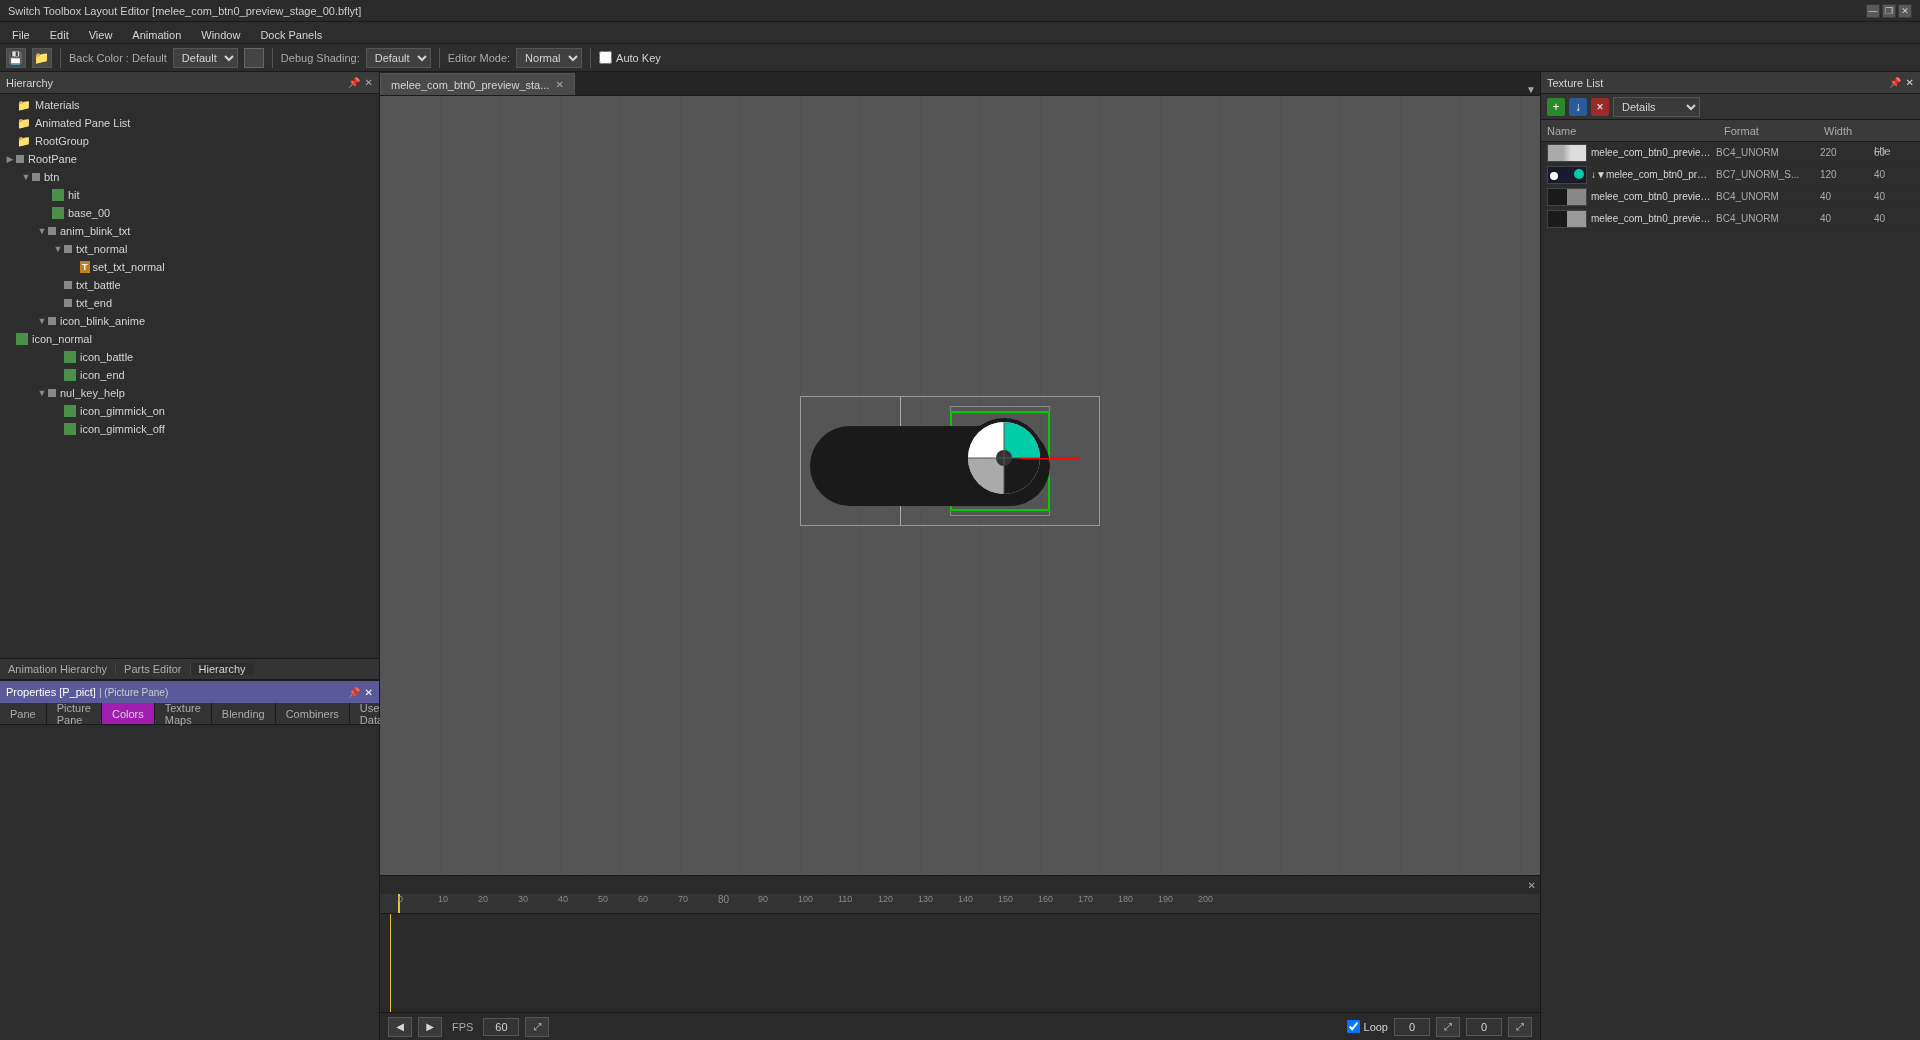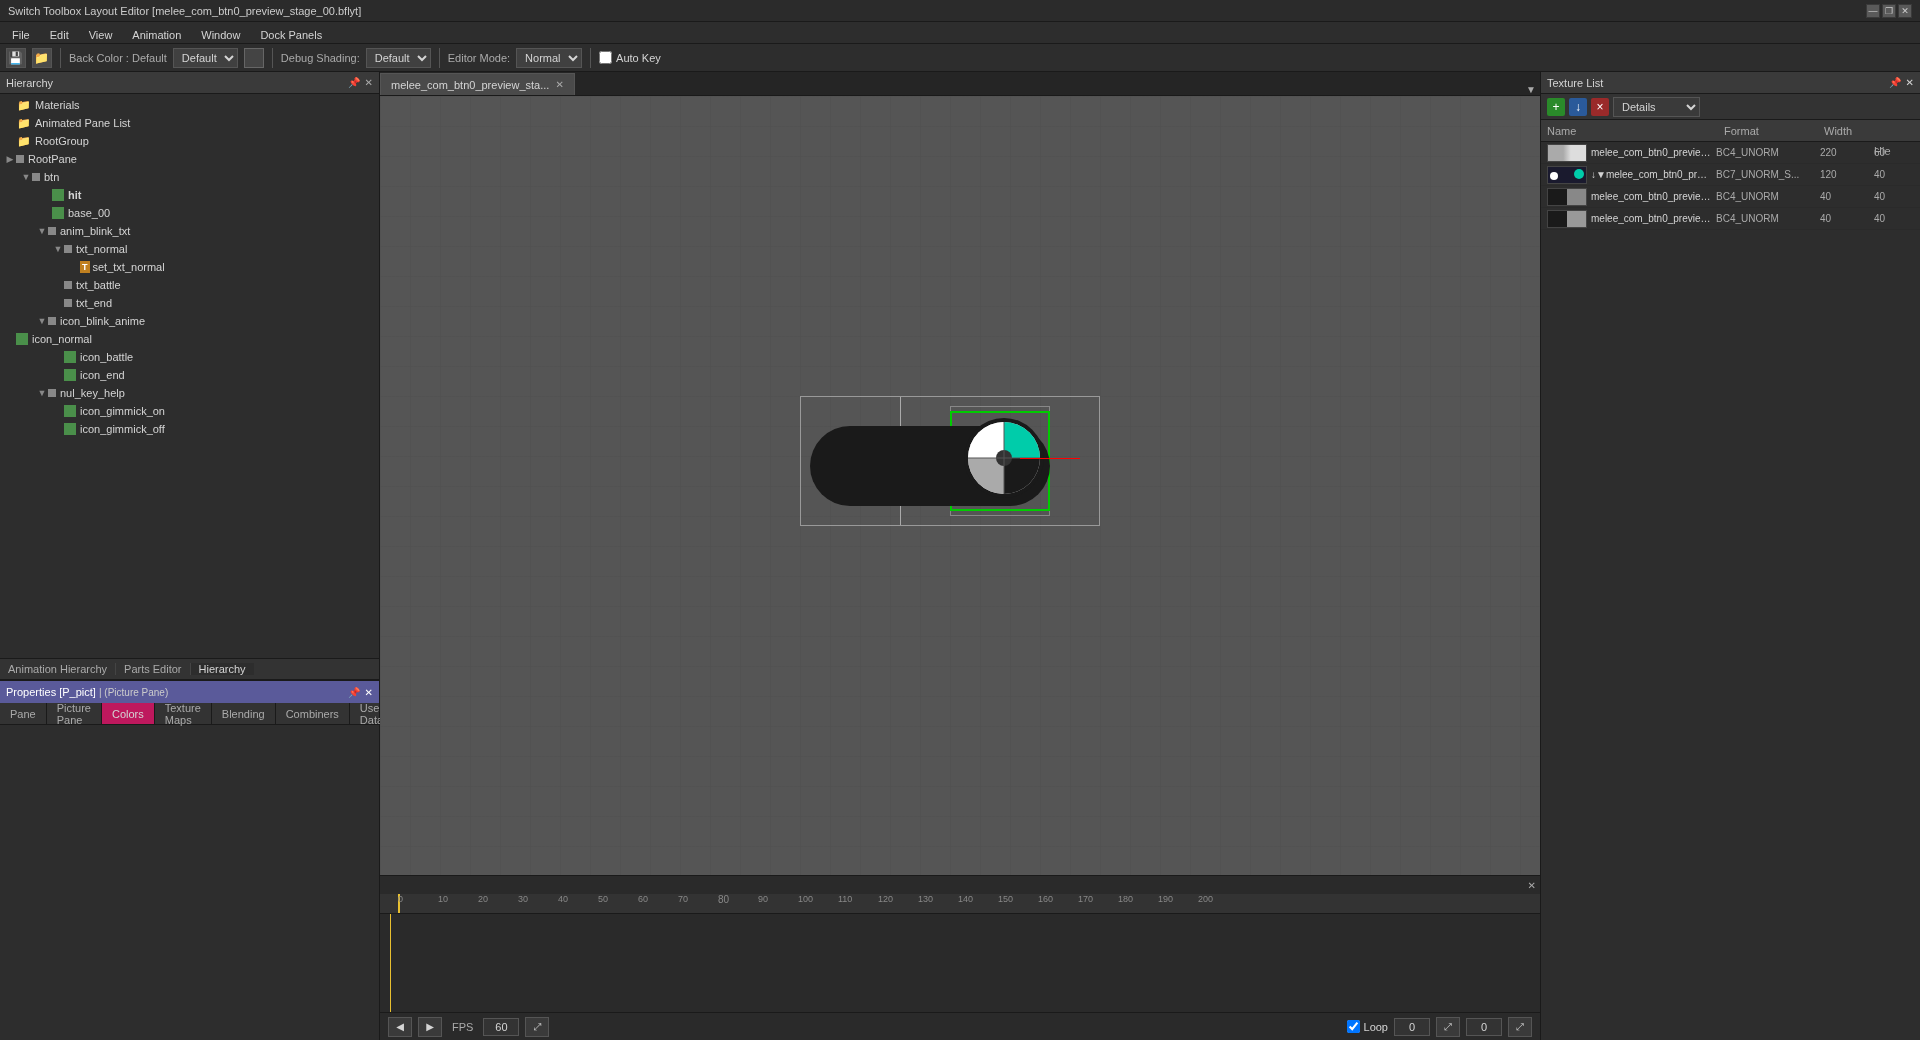--- a/index.html
+++ b/index.html
@@ -174,21 +174,21 @@
       height: 22px;
     }
     .props-tab {
       padding: 0 10px;
       display: flex; align-items: center;
       cursor: pointer;
       font-size: 11px;
       color: #aaa;
       border-right: 1px solid #1a1a1a;
     }
-    .props-tab.active { background: #be185d; color: #d4d4d4; }
+    .props-tab.active { background: #a21caf; color: #d4d4d4; }
 
     .properties-content {
       flex: 1;
       padding: 8px;
       overflow-y: auto;
     }
 
     .color-row {
       display: flex;
       align-items: center;
@@ -508,21 +508,21 @@
         </div>
 
         <div class="tree-item" style="padding-left:20px;">
           <span class="tree-arrow" style="font-size:9px; color:#888;">▼</span>
           <span style="display:inline-flex;align-items:center;margin-right:4px;">
             <span style="background:#888;width:8px;height:8px;display:inline-block;"></span>
           </span>
           <span class="tree-label">btn</span>
         </div>
 
-        <div class="tree-item" style="padding-left:40px;font-weight:bold;">
+        <div class="tree-item" style="padding-left:40px;">
           <span class="tree-arrow"></span>
           <span style="display:inline-flex;align-items:center;margin-right:4px;">
             <span style="background:#4a8f4a;width:12px;height:12px;display:inline-block;"></span>
           </span>
           <span class="tree-label">hit</span>
         </div>
 
         <div class="tree-item" style="padding-left:40px;">
           <span class="tree-arrow"></span>
           <span style="display:inline-flex;align-items:center;margin-right:4px;">

